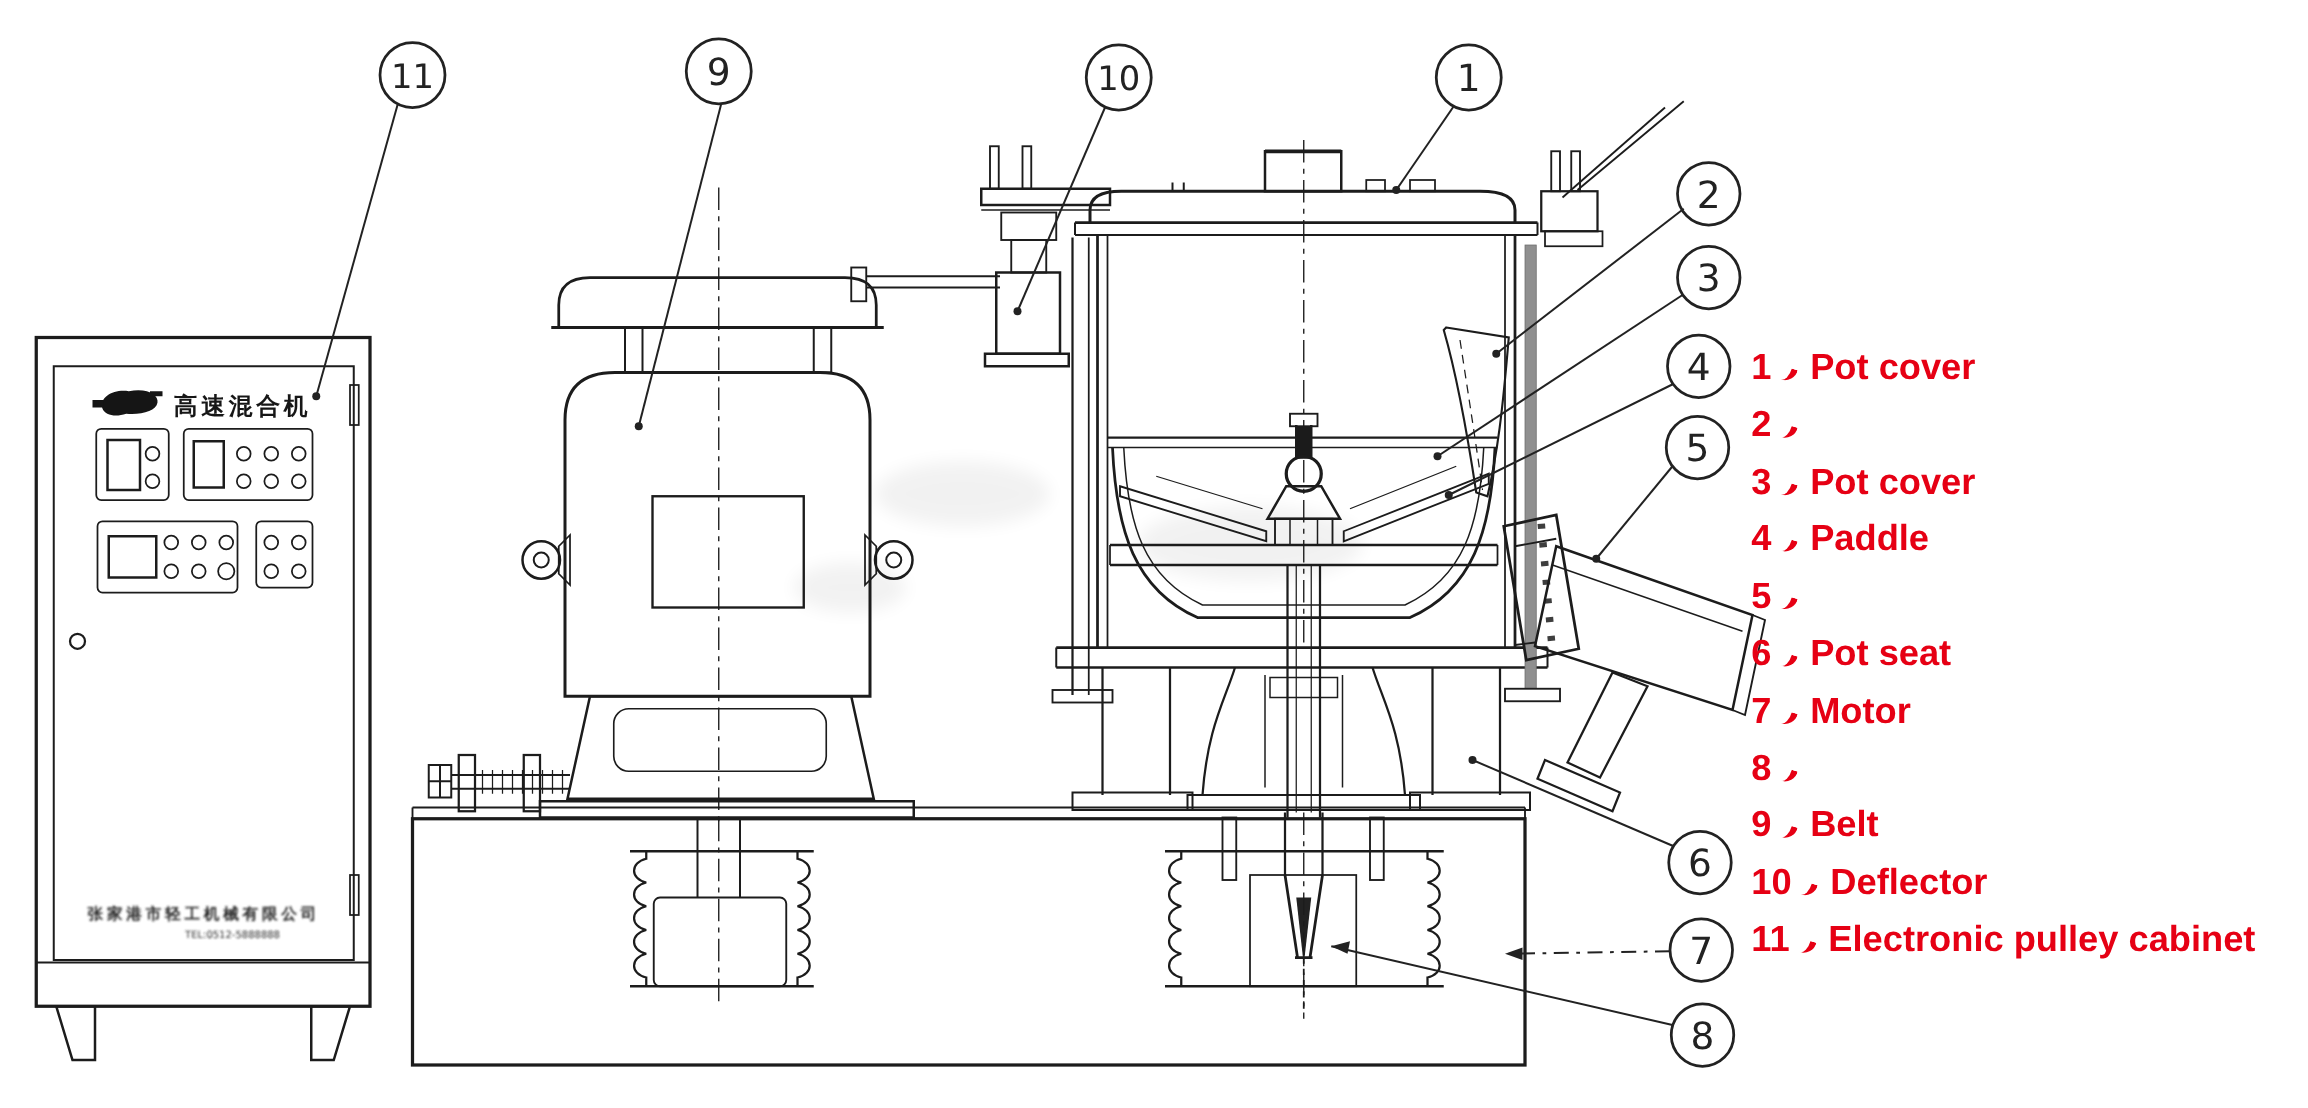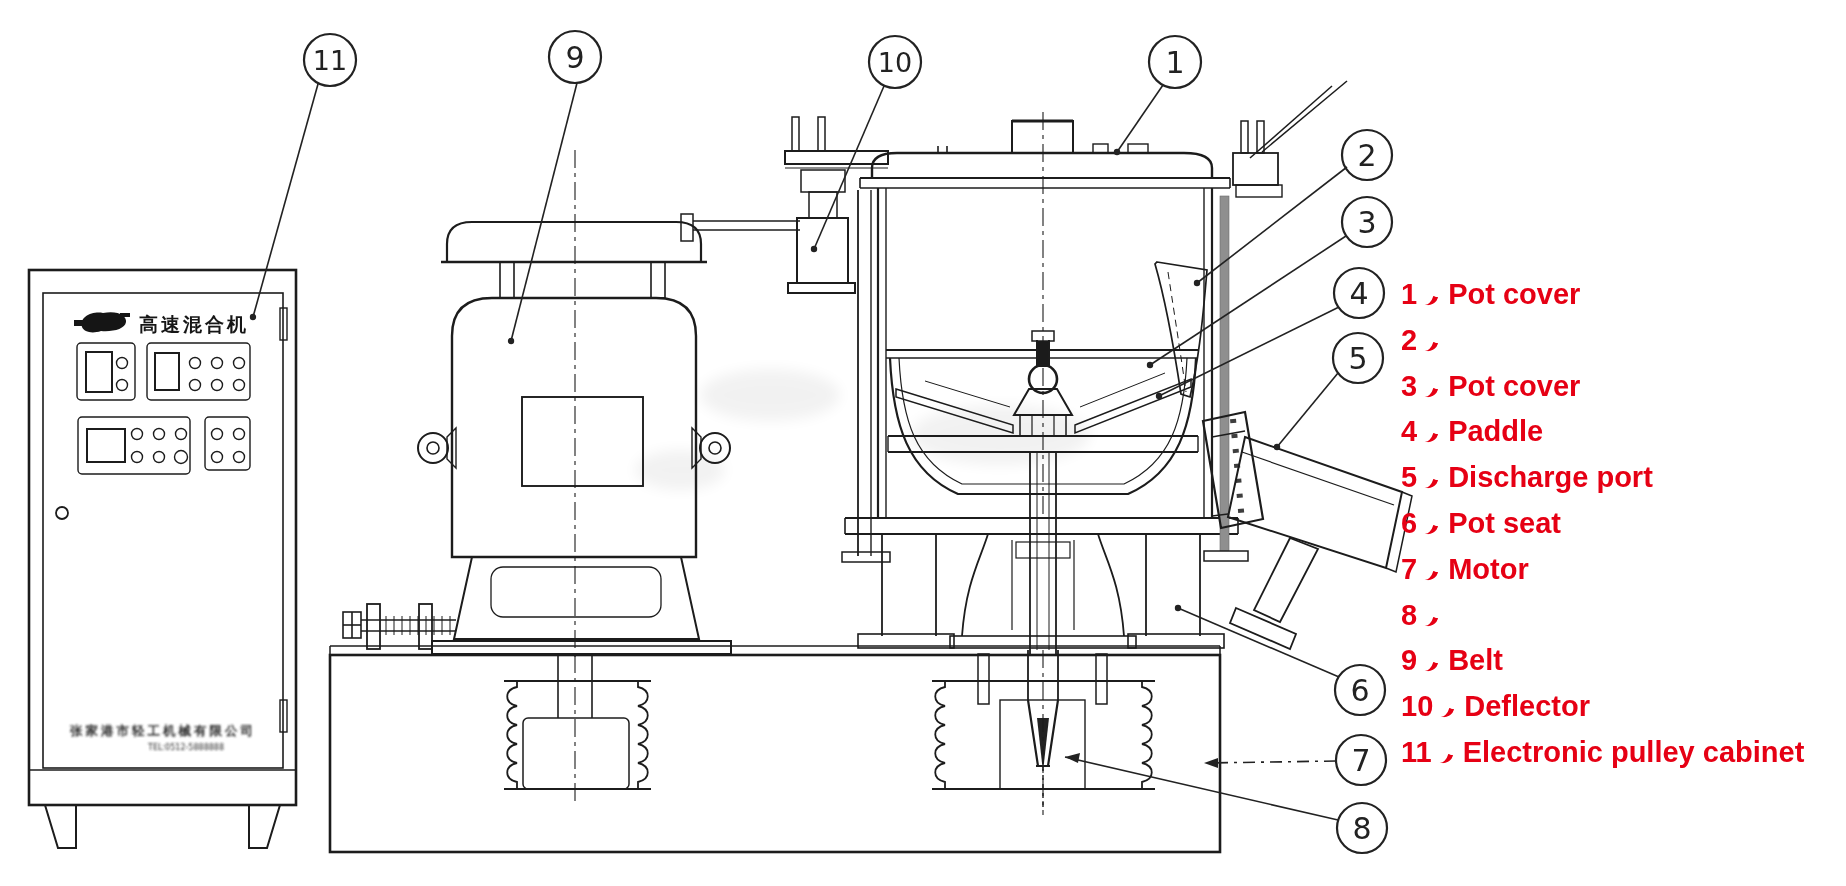--- a/index.html
+++ b/index.html
@@ -384,21 +384,20 @@
         <span class="lbl">Pot cover</span>
       </div>
     <div class="legend-row">
         <span class="num">4</span>
         <span class="sep"></span>
         <span class="lbl">Paddle</span>
       </div>
     <div class="legend-row">
         <span class="num">5</span>
         <span class="sep"></span>
-        <span class="lbl">Discharge port</span>
       </div>
     <div class="legend-row">
         <span class="num">6</span>
         <span class="sep"></span>
         <span class="lbl">Pot seat</span>
       </div>
     <div class="legend-row">
         <span class="num">7</span>
         <span class="sep"></span>
         <span class="lbl">Motor</span>

